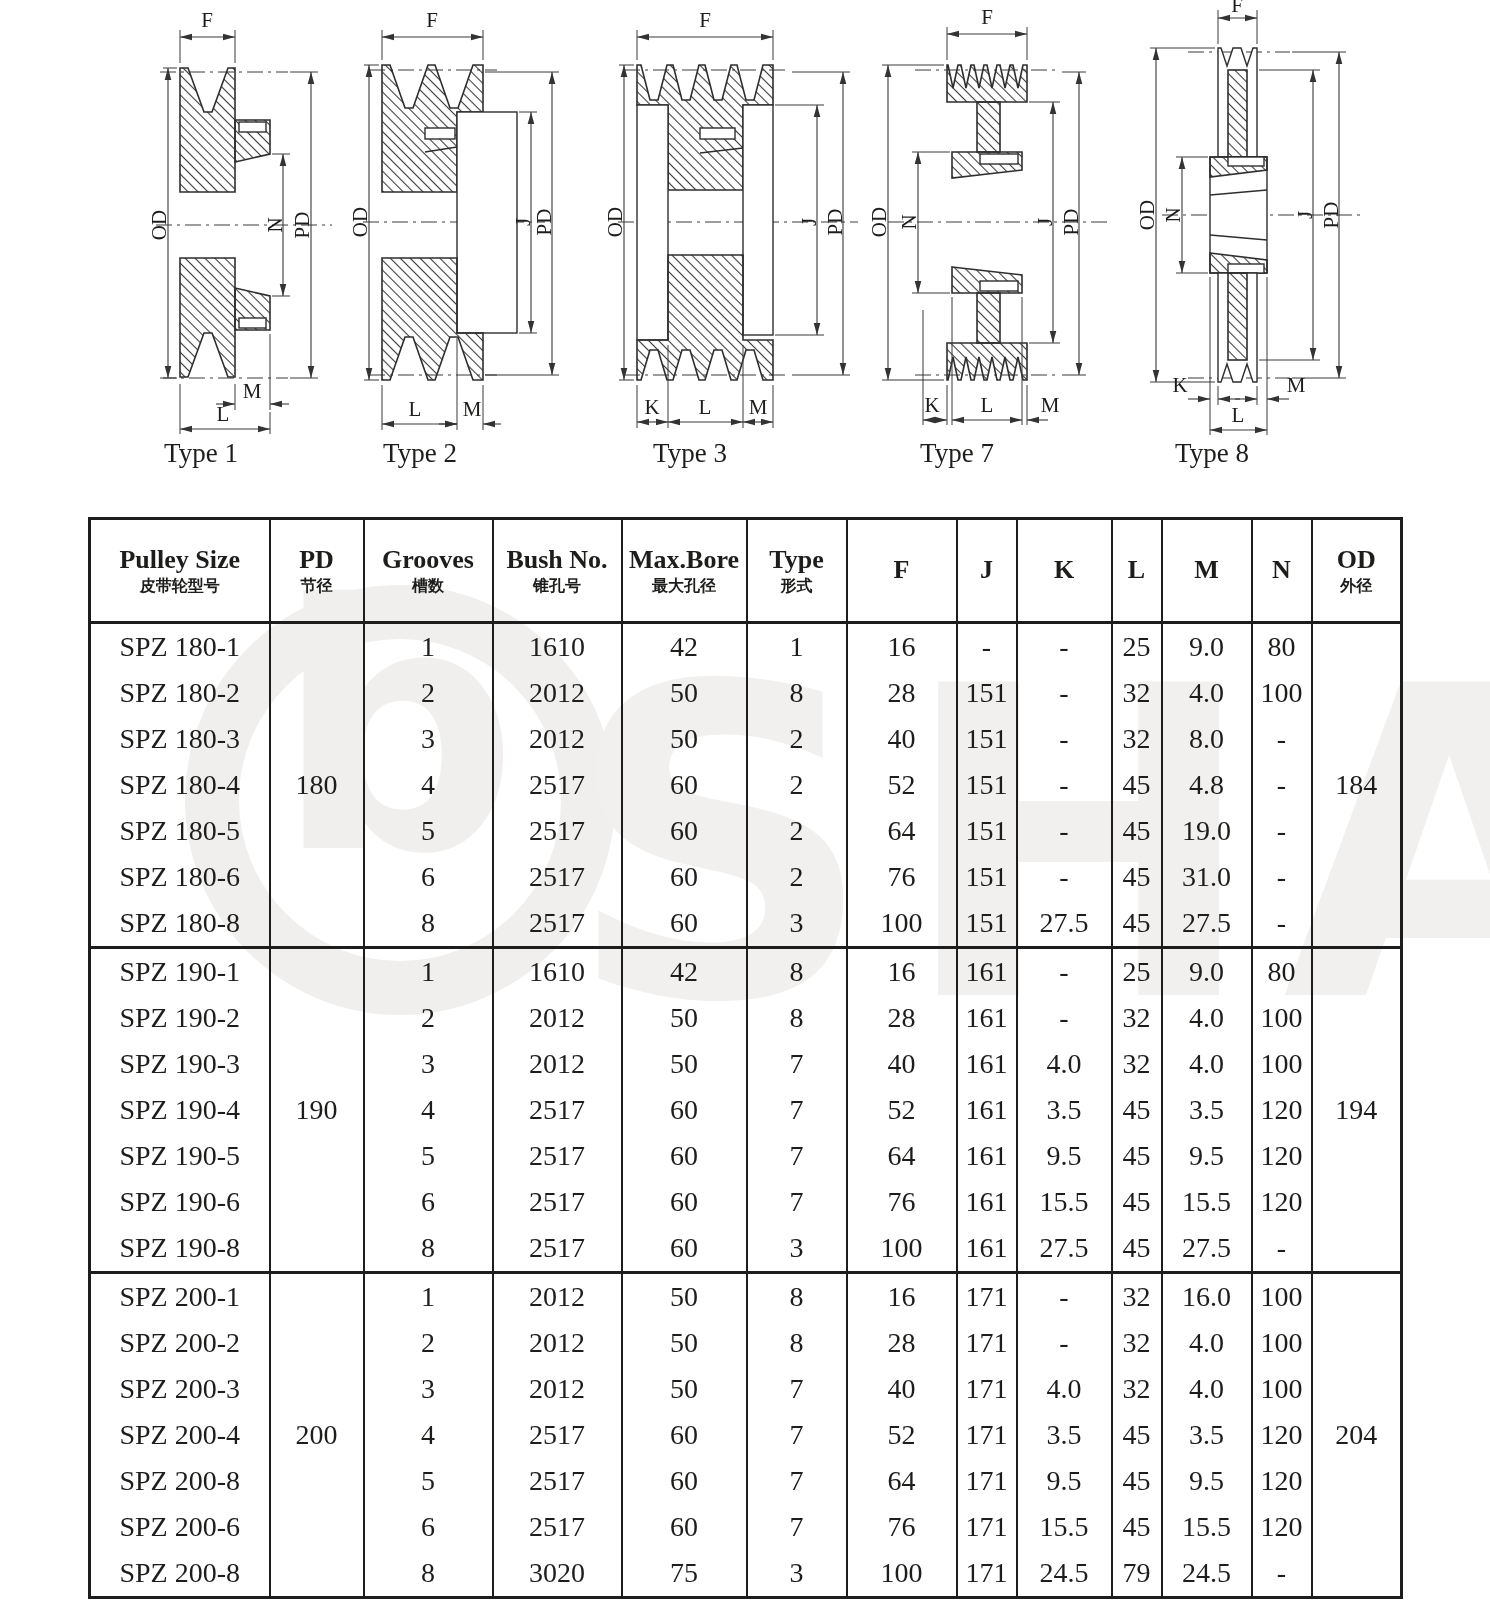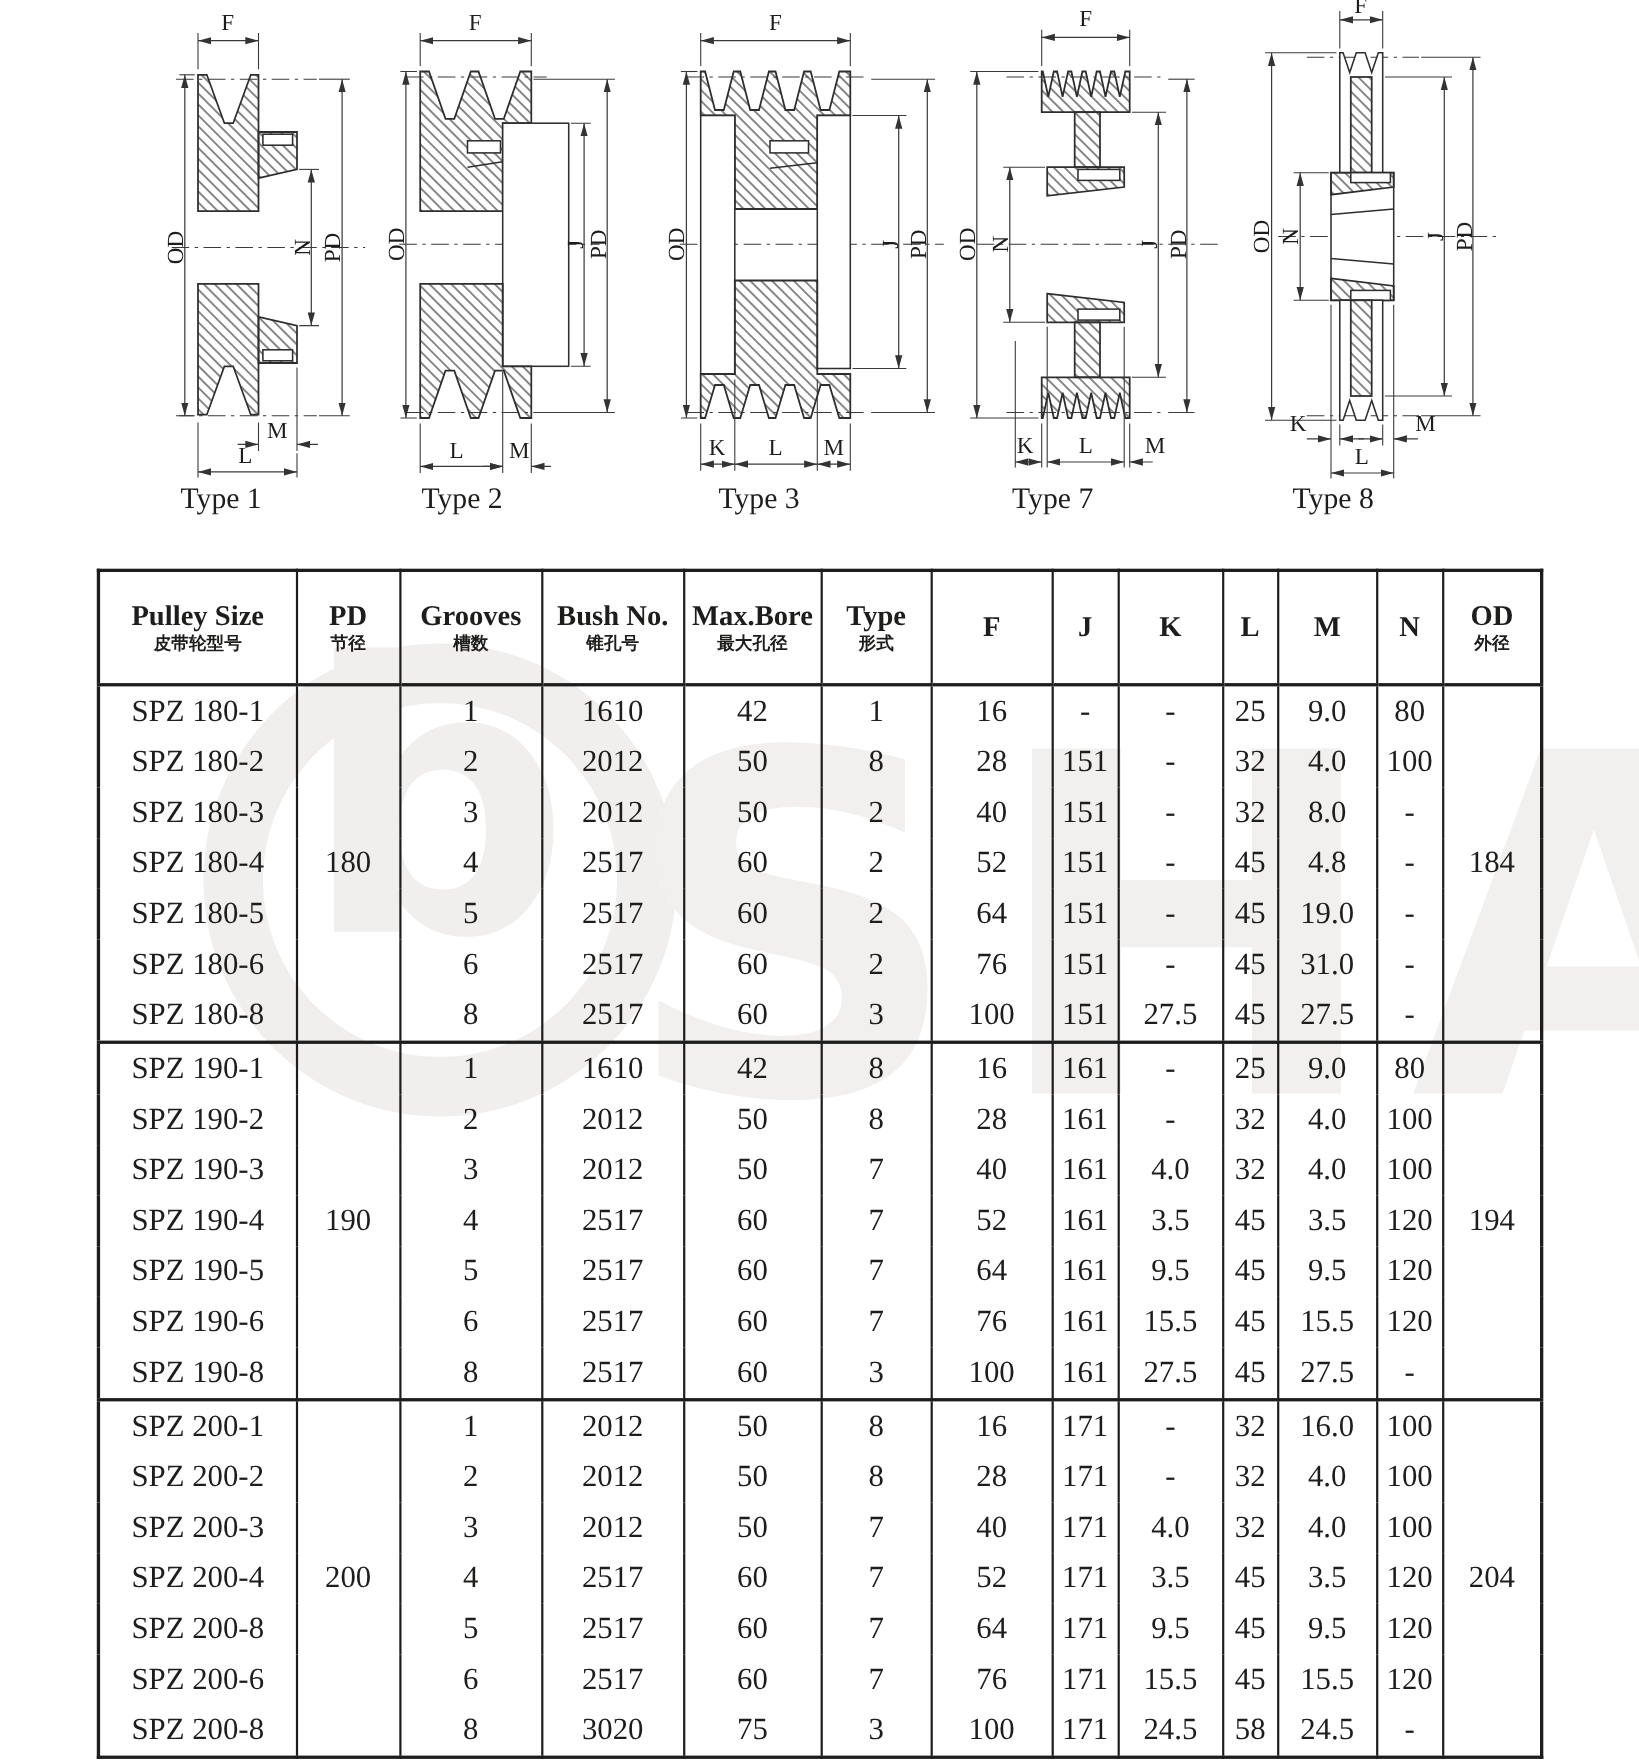--- a/index.html
+++ b/index.html
@@ -613,20 +613,20 @@
         </tr>
         <tr>
           <td>SPZ 200-8</td>
           <td>8</td>
           <td>3020</td>
           <td>75</td>
           <td>3</td>
           <td>100</td>
           <td>171</td>
           <td>24.5</td>
-          <td>58</td>
+          <td>79</td>
           <td>24.5</td>
           <td>-</td>
         </tr>
       </tbody>
     </table>
 
 </div>
 
 </body></html>

